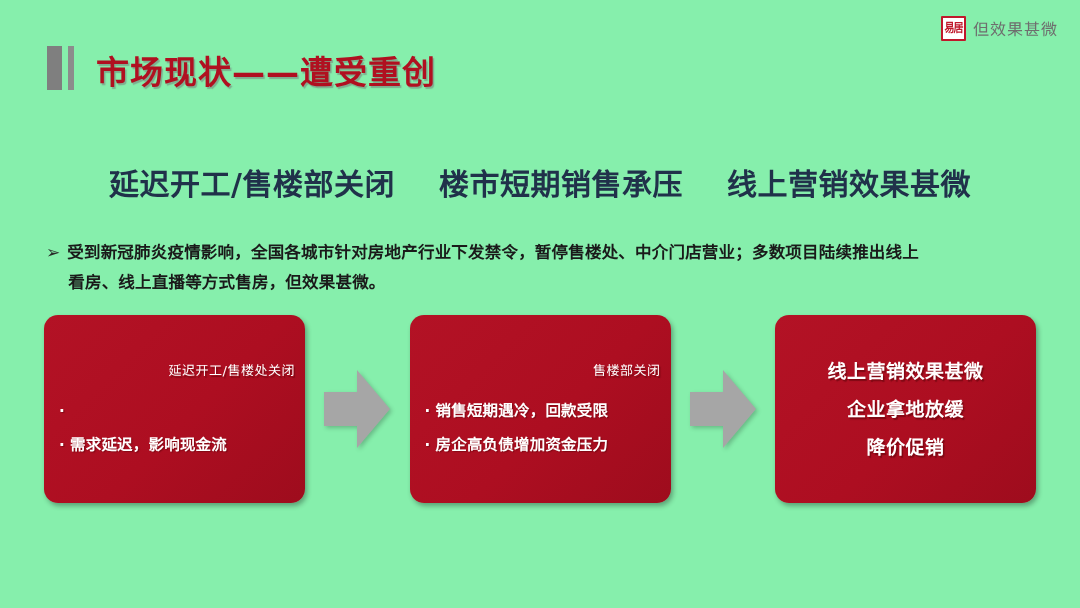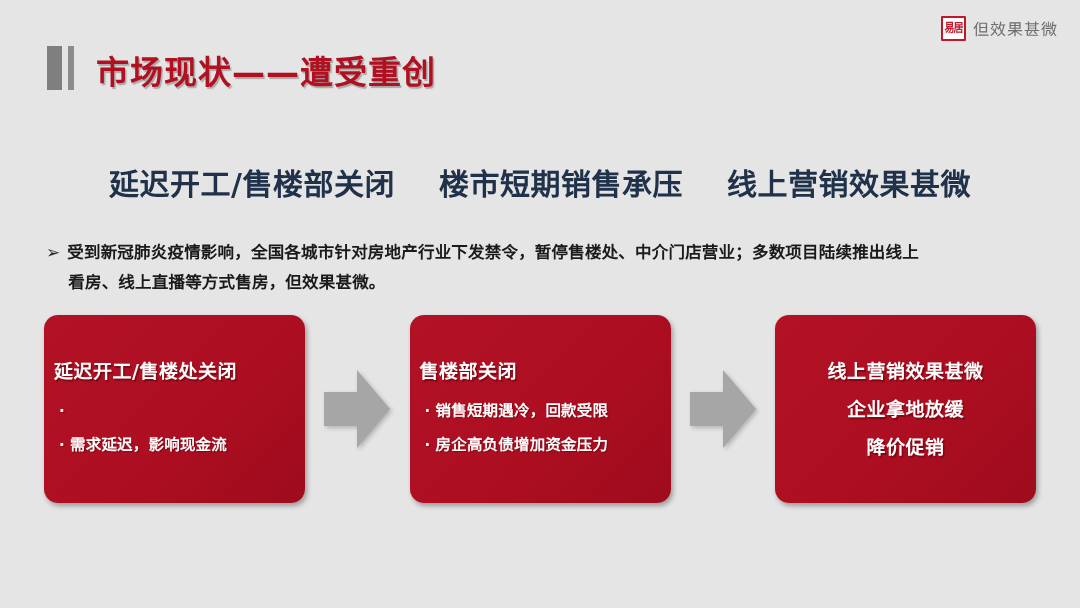--- a/index.html
+++ b/index.html
@@ -13,21 +13,21 @@
     position: relative;
     overflow: hidden;
     font-family: "Liberation Sans", "DejaVu Sans", sans-serif;
     -webkit-font-smoothing: antialiased;
   }
 
   
   .slide {
     position: absolute;
     inset: 0;
-    background: #e5e5e5;
+    background: #86efac;
   }
 
   
   .brand {
     position: absolute;
     top: 14px;
     right: 22px;
     display: flex;
     align-items: center;
     gap: 7px;
@@ -153,24 +153,24 @@
     background: linear-gradient(135deg, #B31225 0%, #AD0E21 55%, #9E0C1D 100%);
     border-radius: 14px;
     box-shadow: 2px 3px 5px rgba(0,0,0,0.32);
     box-sizing: border-box;
     padding: 0 10px;
     display: flex;
     flex-direction: column;
     justify-content: center;
   }
   .card-title {
-    text-align: left;
+    text-align: right;
     color: #ffffff;
-    font-size: 19px;
-    font-weight: bold;
+    font-size: 13px;
+    font-weight: normal;
     letter-spacing: 0.5px;
     line-height: 28px;
     text-shadow: 1.5px 1.5px 1px rgba(70,0,5,0.45);
     font-family: "DejaVu Sans", "Liberation Sans", sans-serif;
   }
   .card-lines { margin-top: 9px; }
   .card-line {
     display: flex;
     align-items: baseline;
     color: #ffffff;

